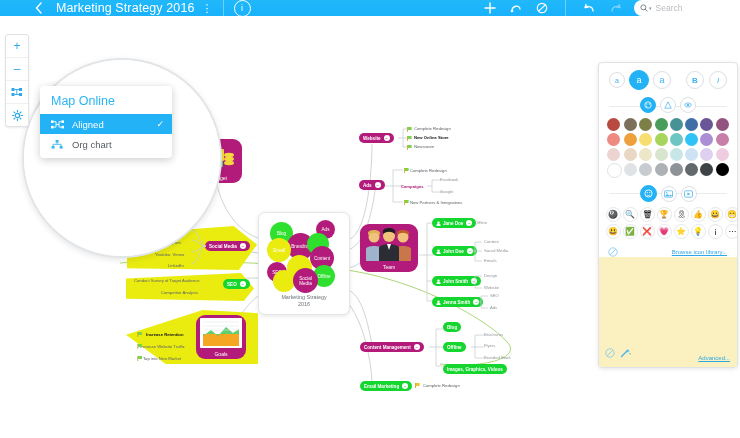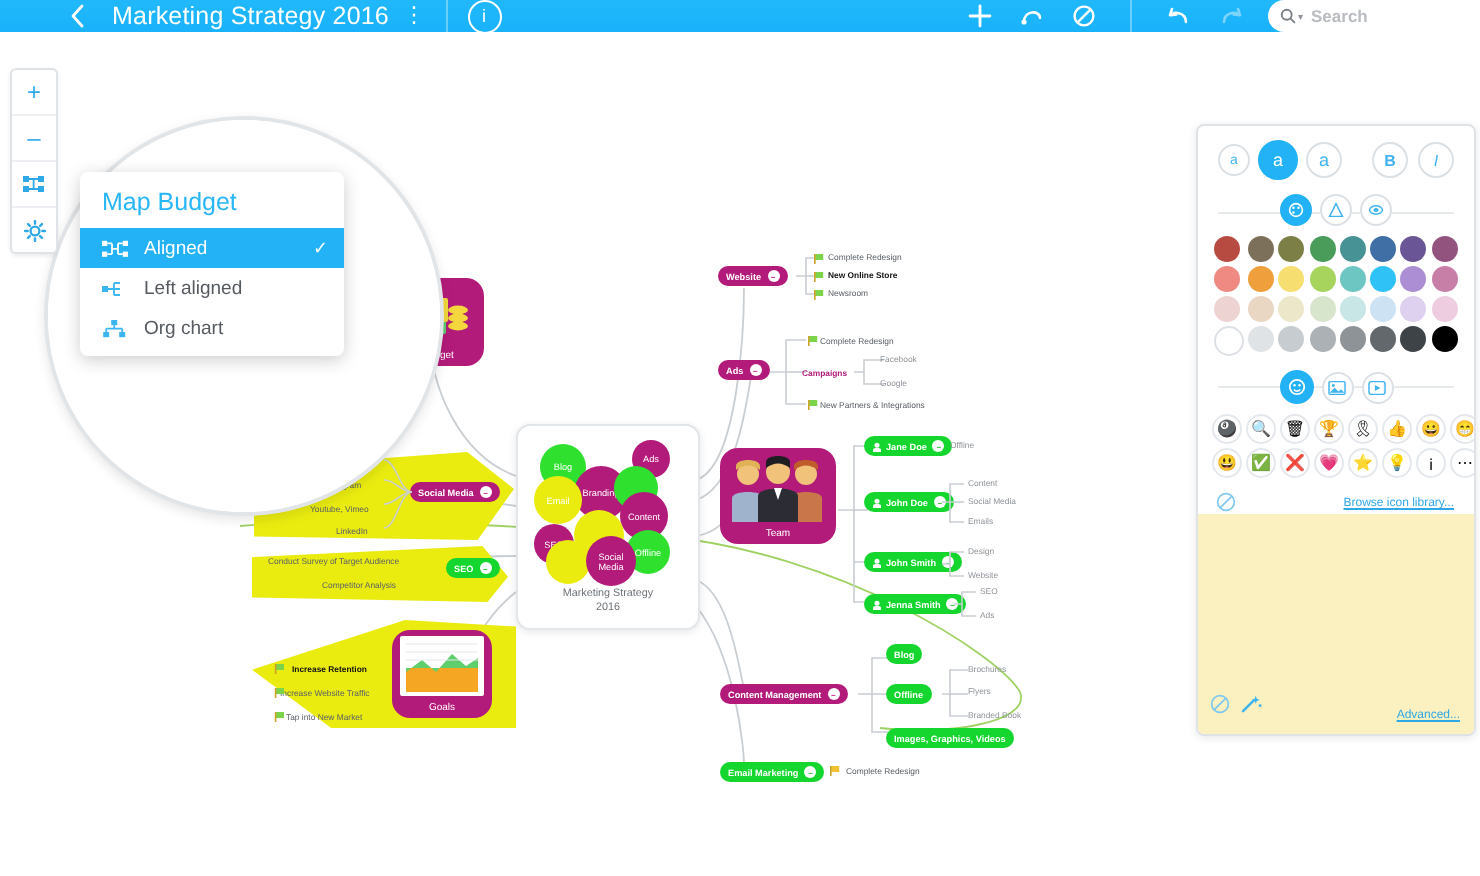--- a/index.html
+++ b/index.html
@@ -19,21 +19,21 @@
   .tb-title{color:#fff;font-size:12.5px;letter-spacing:.1px;margin-left:4px;}
   .tb-kebab{color:#fff;font-size:11px;margin-left:7px;letter-spacing:0;line-height:10px;}
   .tb-sep{width:1px;height:16px;background:rgba(255,255,255,.35);margin:0 10px;}
   .tb-info{width:15px;height:15px;border:1.2px solid #fff;border-radius:50%;color:#fff;
     font-size:9px;display:flex;align-items:center;justify-content:center;}
   .tb-right{margin-left:auto;display:flex;align-items:center;padding-right:8px;}
   .tb-ic{width:26px;height:26px;display:flex;align-items:center;justify-content:center;color:#fff;}
   .tb-ic.dim{opacity:.42;}
   .search{width:110px;height:16px;background:#fff;border-radius:9px;display:flex;align-items:center;
     padding:0 6px;margin-left:6px;}
-  .search .sph{font-size:8.5px;color:#b9bcc0;margin-left:4px;font-weight:bold;}
+  .search .sph{font-size:8.5px;color:#b9bcc0;margin-left:4px;}
 
   
   .canvas{position:absolute;left:0;top:28px;width:740px;height:410px;background:#fff;}
 
   
   .ltool{position:absolute;left:5px;top:6px;width:22px;background:#fff;border:1px solid #dfe3e7;
     border-radius:3px;box-shadow:0 1px 2px rgba(0,0,0,.08);z-index:30;}
   .ltool div{height:22px;display:flex;align-items:center;justify-content:center;color:#2fa8e8;font-size:12px;
     border-bottom:1px solid #edeff2;}
   .ltool div:last-child{border-bottom:none;}
@@ -486,47 +486,37 @@
               <path d="M2.2 2.2 L3.2 3.2"></path>
               <path d="M8.8 8.8 L9.8 9.8"></path>
               <path d="M9.8 2.2 L8.8 3.2"></path>
               <path d="M3.2 8.8 L2.2 9.8"></path>
             </g>
           </svg>
       </div>
     </div>
 
     <div class="popup">
-      <div class="popup-title">Map Budget</div>
+      <div class="popup-title">Map Online</div>
 
 
       <div class="pitem sel">
         <span class="pico">
           <svg width="13" height="9" viewBox="0 0 13 9">
               <rect x="0" y="0.4" width="2.6" height="2.6" fill="currentColor"></rect>
               <rect x="0" y="5.8" width="2.6" height="2.6" fill="currentColor"></rect>
               <rect x="10.4" y="0.4" width="2.6" height="2.6" fill="currentColor"></rect>
               <rect x="10.4" y="5.8" width="2.6" height="2.6" fill="currentColor"></rect>
               <path d="M2.6 1.7 H5 M2.6 7.1 H5 M5 1.7 V7.1 M8 1.7 H10.4 M8 7.1 H10.4 M8 1.7 V7.1 M5 4.4 H8" stroke="currentColor" stroke-width="0.9" fill="none"></path>
             </svg>
         </span>
         <span>Aligned</span>
         <span class="chk">✓</span>
       </div>
 
-      <div class="pitem">
-        <span class="pico">
-          <svg width="13" height="9" viewBox="0 0 13 9">
-              <rect x="0" y="3" width="3" height="3" fill="currentColor"></rect>
-              <path d="M3 4.5 H6 M6 1.5 V7.5 M6 1.5 H9 M6 4.5 H9 M6 7.5 H9" stroke="currentColor" stroke-width="0.9" fill="none"></path>
-            </svg>
-        </span>
-        <span>Left aligned</span>
-        <span class="chk"></span>
-      </div>
 
 
       <div class="pitem">
         <span class="pico">
           <svg width="13" height="9" viewBox="0 0 13 9">
               <rect x="4.6" y="0" width="3" height="2.6" fill="currentColor"></rect>
               <rect x="0.6" y="6" width="3" height="2.6" fill="currentColor"></rect>
               <rect x="8.6" y="6" width="3" height="2.6" fill="currentColor"></rect>
               <path d="M6.1 2.6 V4.3 M2.1 6 V4.3 M10.1 6 V4.3 M2.1 4.3 H10.1" stroke="currentColor" stroke-width="0.9" fill="none"></path>
             </svg>

